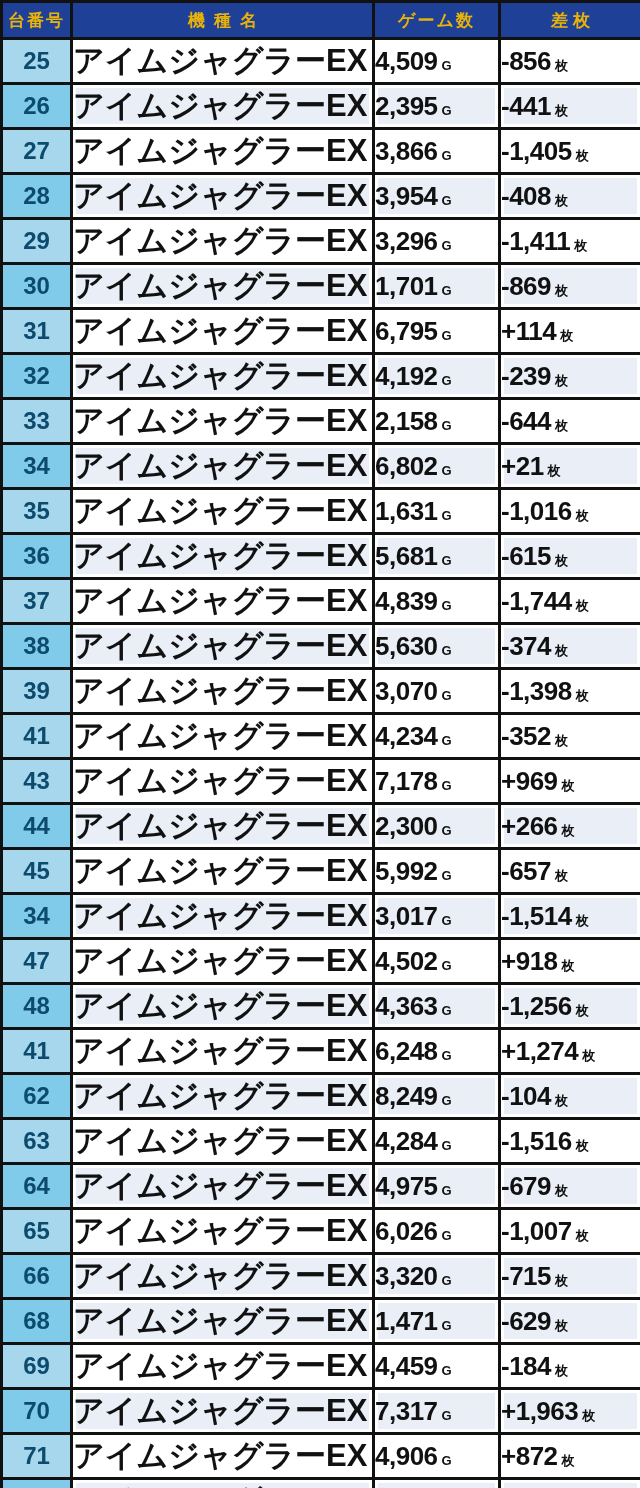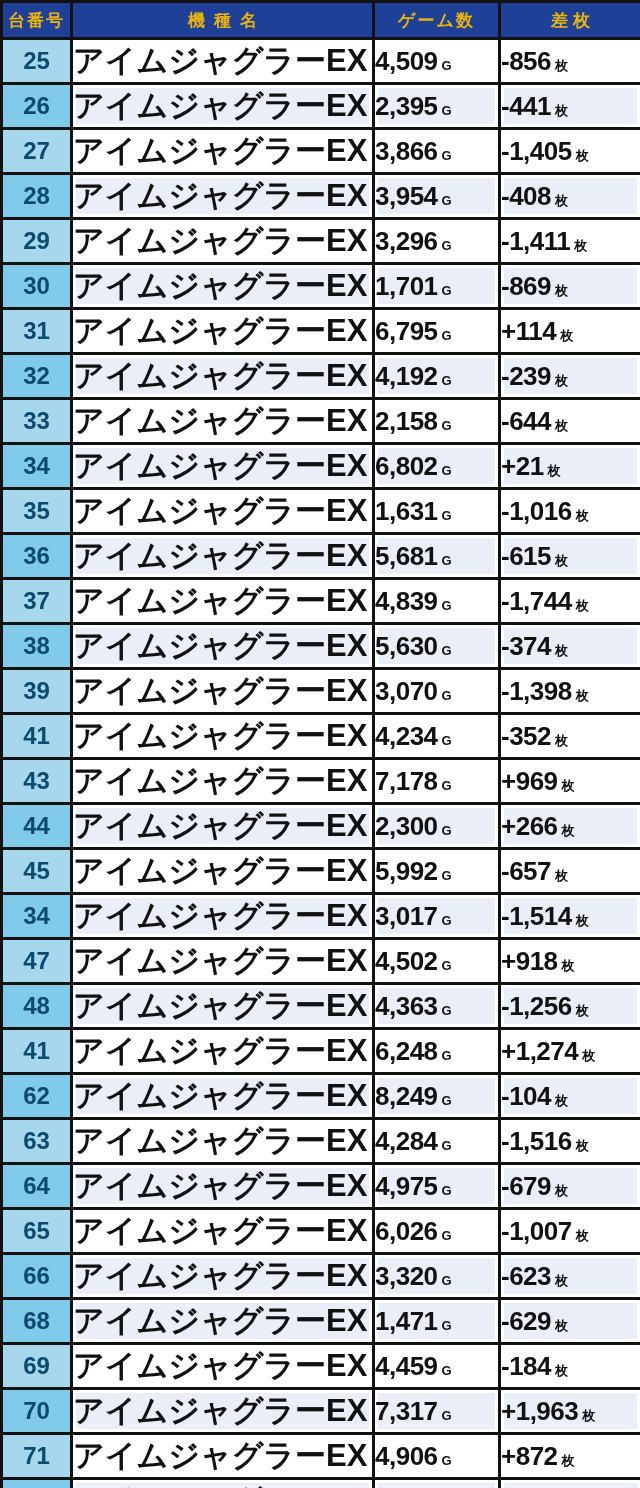--- a/index.html
+++ b/index.html
@@ -374,21 +374,21 @@
       <span class="num">-1,007</span><span class="suffix">枚</span>
     </td>
   </tr>
         <tr class="even">
     <td class="cell-no">66</td>
     <td class="cell-model">アイムジャグラーEX</td>
     <td class="cell-games">
       <span class="num">3,320</span><span class="suffix">G</span>
     </td>
     <td class="cell-diff">
-      <span class="num">-623</span><span class="suffix">枚</span>
+      <span class="num">-715</span><span class="suffix">枚</span>
     </td>
   </tr>
         <tr class="even">
     <td class="cell-no">68</td>
     <td class="cell-model">アイムジャグラーEX</td>
     <td class="cell-games">
       <span class="num">1,471</span><span class="suffix">G</span>
     </td>
     <td class="cell-diff">
       <span class="num">-629</span><span class="suffix">枚</span>

